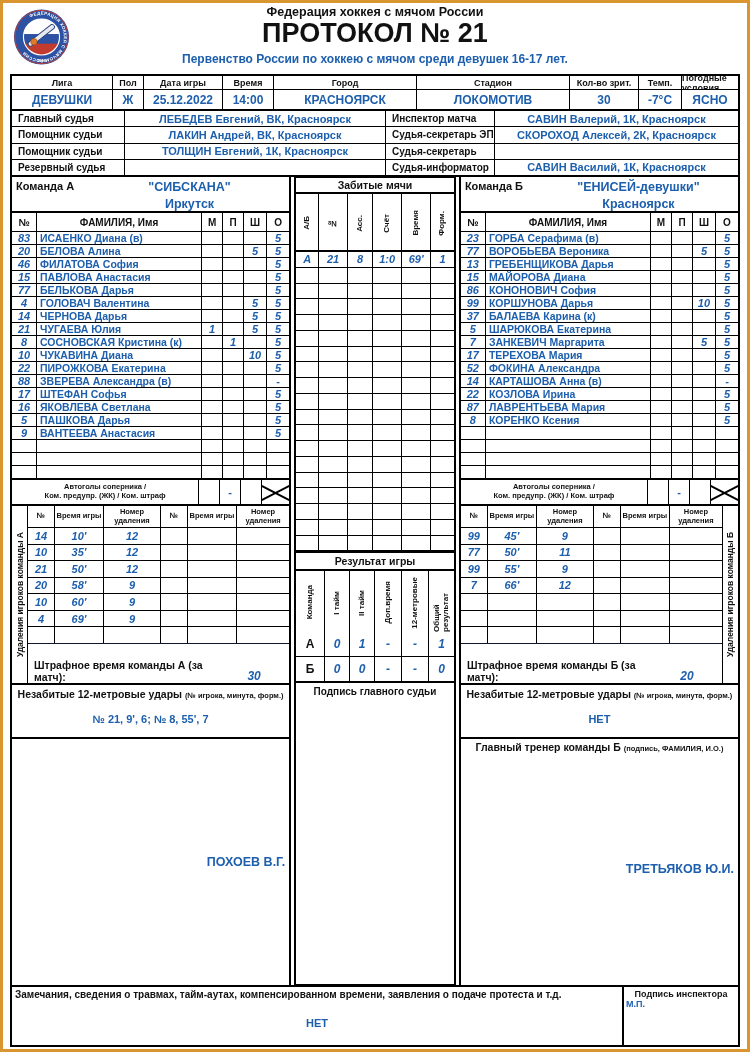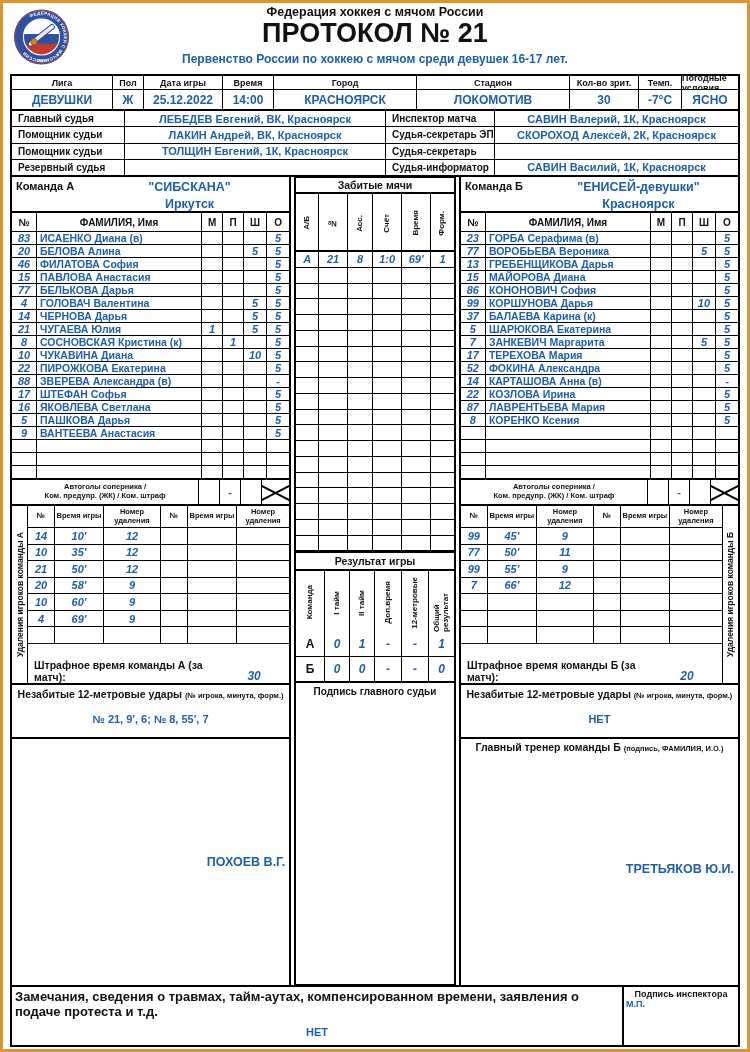--- a/index.html
+++ b/index.html
@@ -92,21 +92,21 @@
   .res-head > div, .res-body > div { background: #fff; display: flex; align-items: center; justify-content: center; }
   .res-body { height: 50px; grid-auto-rows: 1fr; border-top: none; }
   .res-body .lab { font-size: 12px; font-weight: bold; color: #111; }
   .res-body .val { font-size: 12px; font-weight: bold; font-style: italic; color: #1d5fad; }
   .vhead { writing-mode: vertical-rl; transform: rotate(180deg); font-size: 8px; font-weight: bold; color: #111; max-height: 58px; line-height: 1.1; }
   .referee { border: 2px solid #000; flex: 1; text-align: center; font-size: 10px; font-weight: bold; color: #111; padding-top: 3px; }
 
   
   .bottom { display: flex; height: 62px; margin-top: -2px; }
   .remarks { flex: 1; border: 2px solid #000; display: flex; flex-direction: column; }
-  .rm-l { font-size: 13px; font-weight: bold; color: #111; padding: 2px 0 0 3px; }
+  .rm-l { font-size: 10px; font-weight: bold; color: #111; padding: 2px 0 0 3px; }
   .rm-v { flex: 1; display: flex; align-items: center; justify-content: center; font-size: 11px; font-weight: bold; color: #1d5fad; }
   .inspector { width: 118px; border: 2px solid #000; border-left-width: 2px; margin-left: -2px; }
   .in-l { text-align: center; font-size: 9px; font-weight: bold; color: #111; padding-top: 2px; }
   .in-mp { font-size: 9px; font-weight: bold; color: #1d5fad; padding-left: 2px; }
 </style>
 </head>
 <body>
 
 <div class="frame">
 

